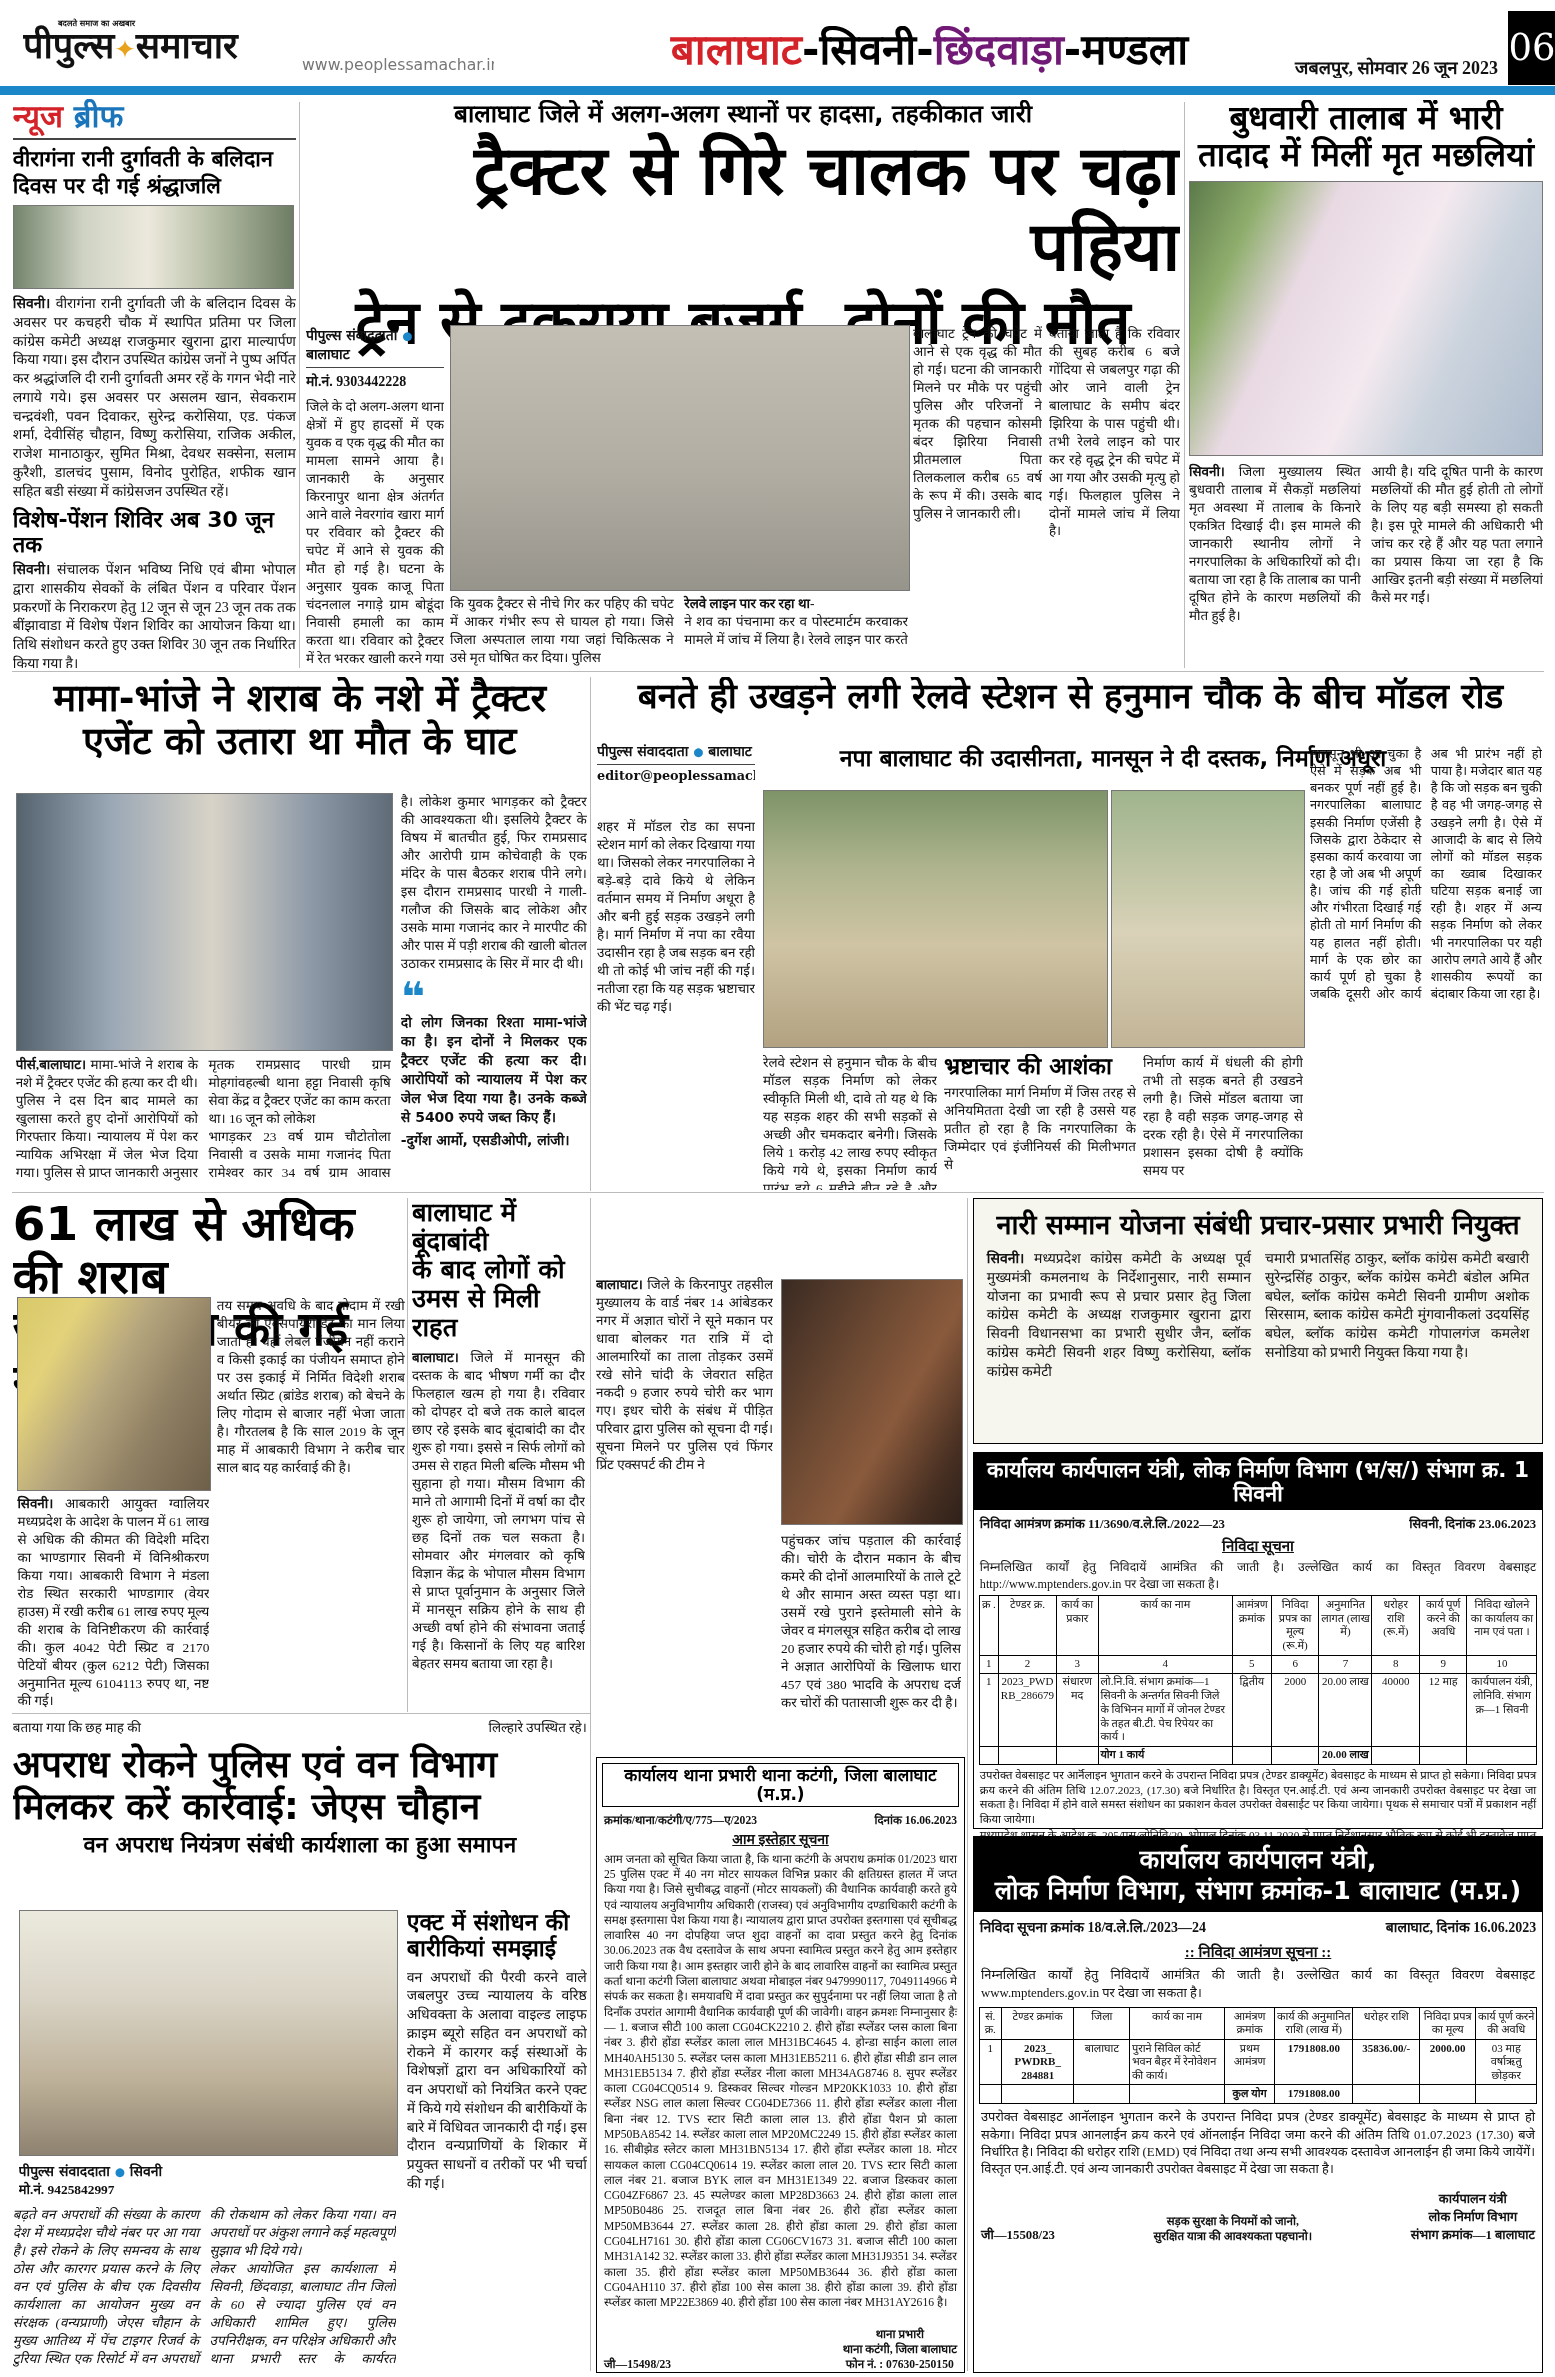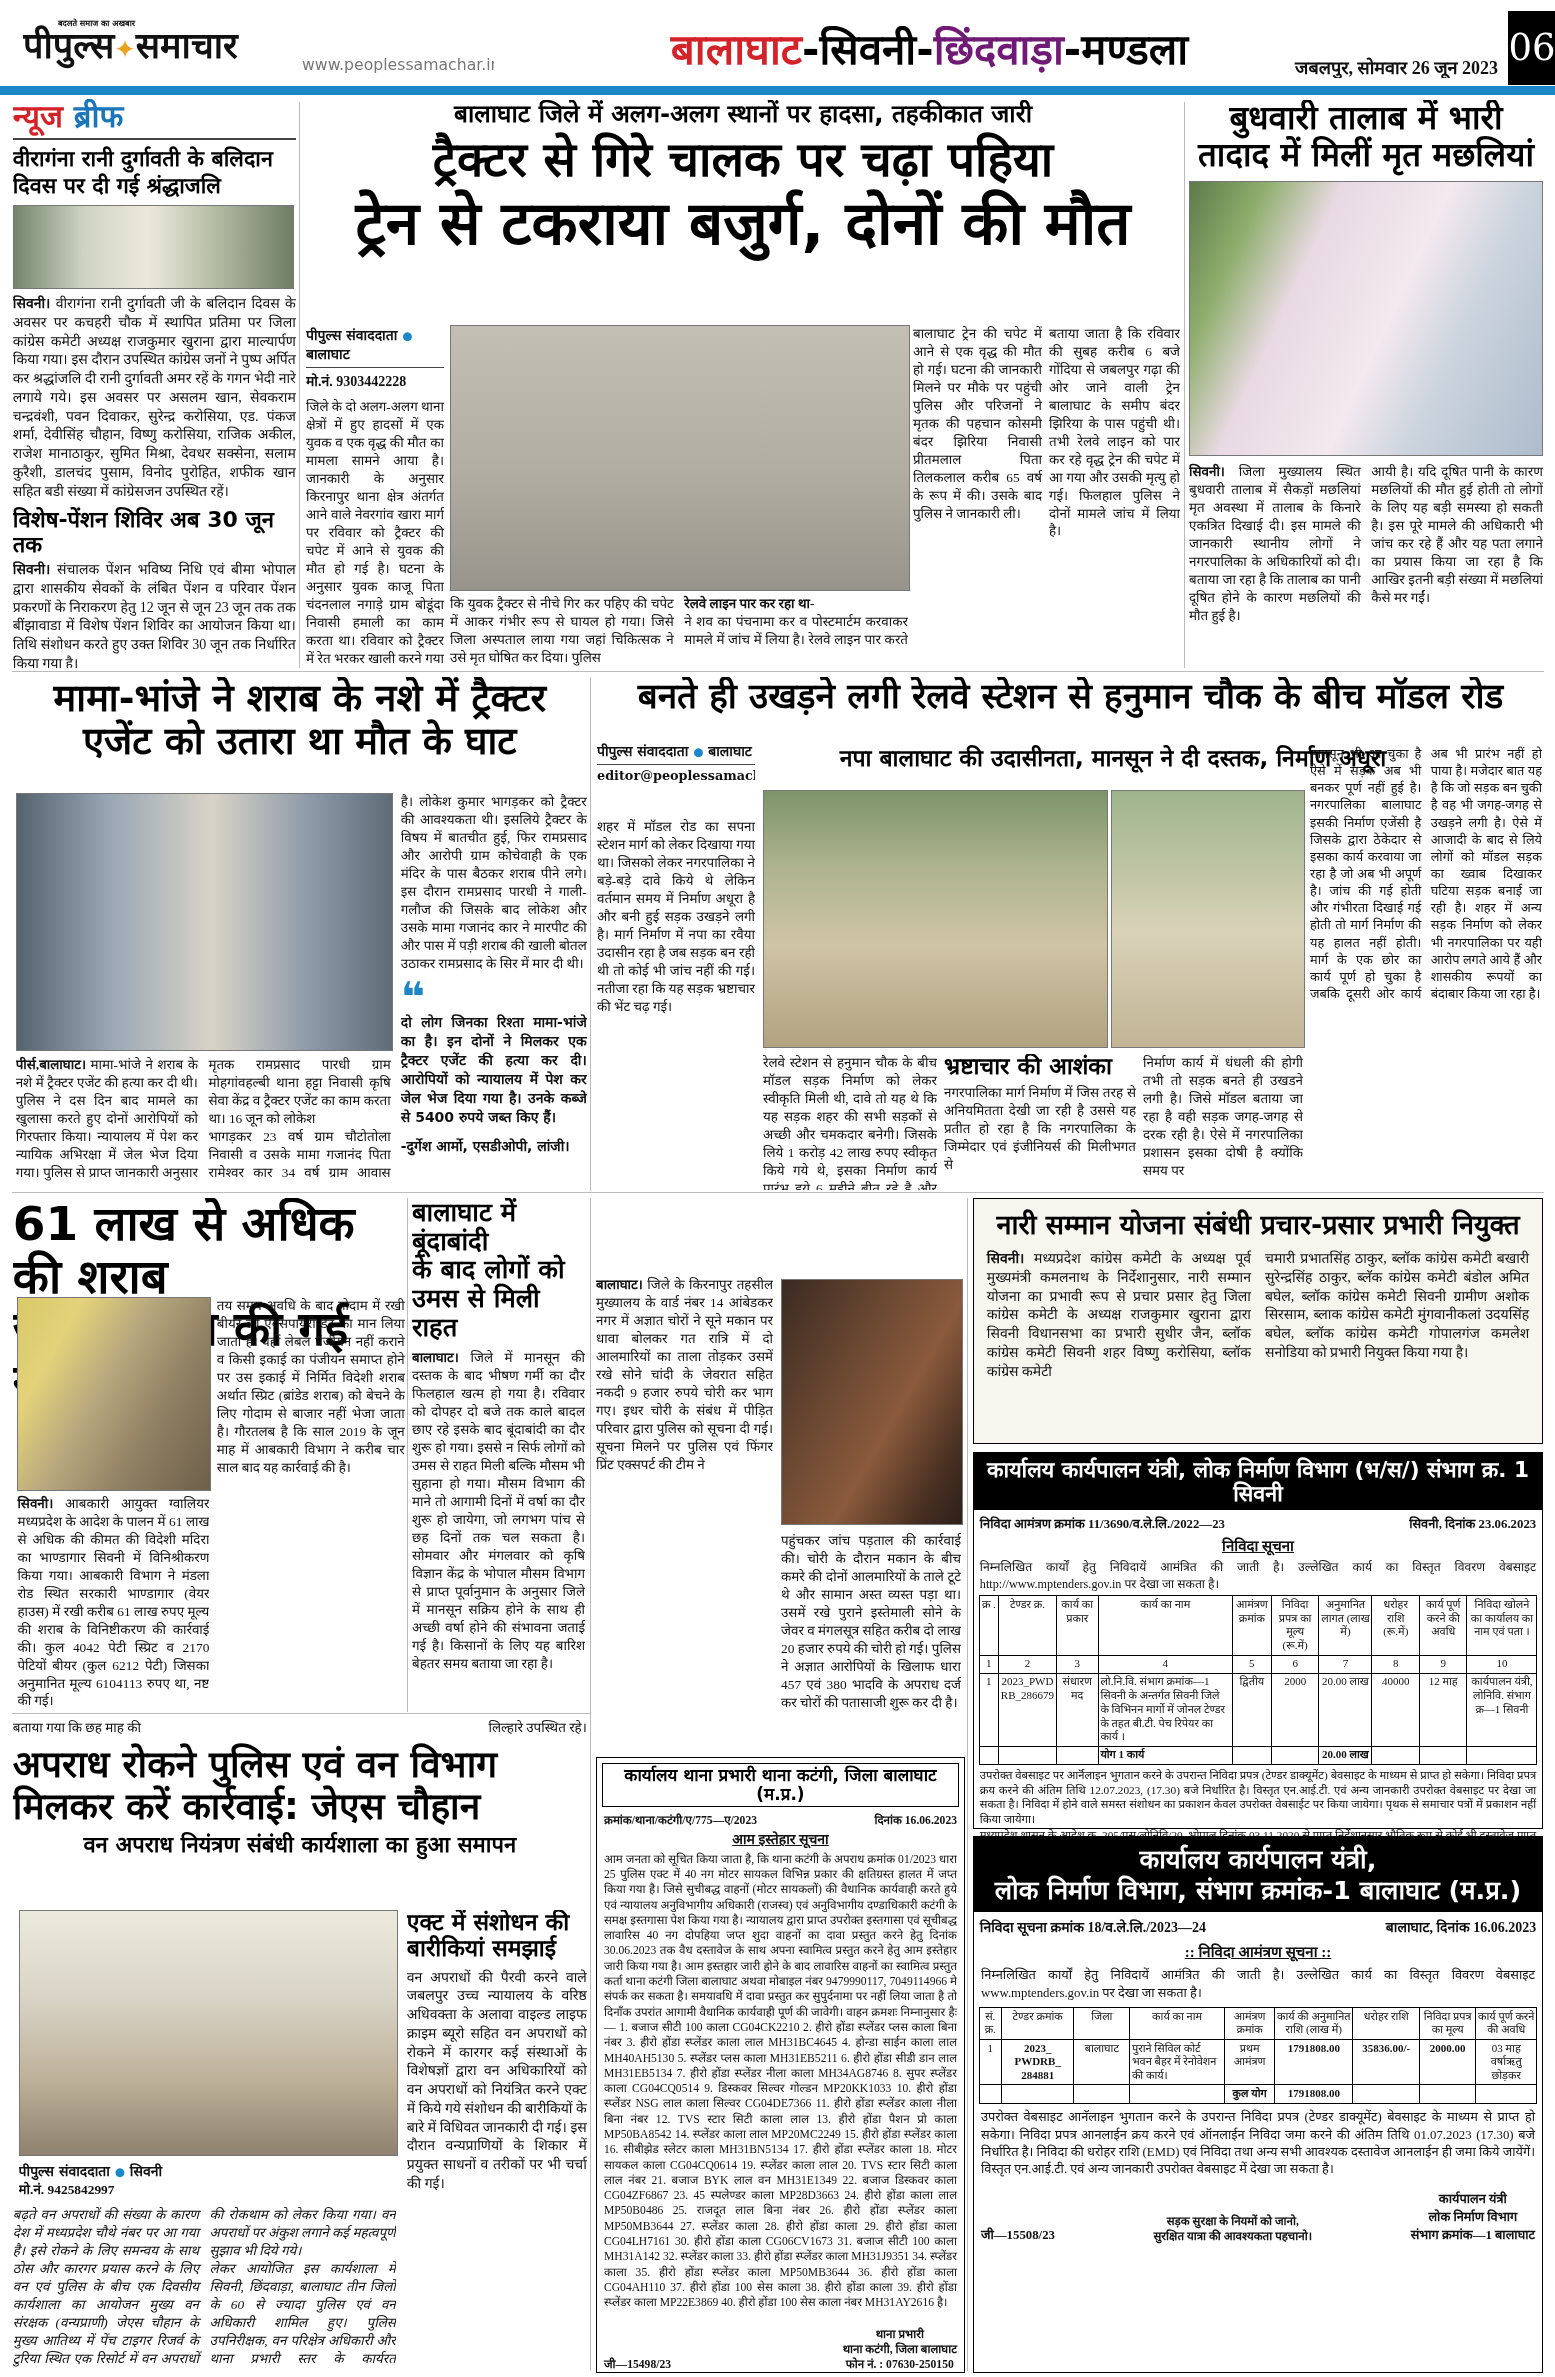--- a/index.html
+++ b/index.html
@@ -70,21 +70,21 @@
       <span class="dl">सिवनी।</span> <span>वीरागंना रानी दुर्गावती जी के बलिदान दिवस के अवसर पर कचहरी चौक में स्थापित प्रतिमा पर जिला कांग्रेस कमेटी अध्यक्ष राजकुमार खुराना द्वारा माल्यार्पण किया गया। इस दौरान उपस्थित कांग्रेस जनों ने पुष्प अर्पित कर श्रद्धांजलि दी रानी दुर्गावती अमर रहें के गगन भेदी नारे लगाये गये। इस अवसर पर असलम खान, सेवकराम चन्द्रवंशी, पवन दिवाकर, सुरेन्द्र करोसिया, एड. पंकज शर्मा, देवीसिंह चौहान, विष्णु करोसिया, राजिक अकील, राजेश मानाठाकुर, सुमित मिश्रा, देवधर सक्सेना, सलाम कुरैशी, डालचंद पुसाम, विनोद पुरोहित, शफीक खान सहित बडी संख्या में कांग्रेसजन उपस्थित रहें।</span>
     </div>
     <div class="hl" style="font-size:22px;margin-top:7px;">विशेष-पेंशन शिविर अब 30 जून तक</div>
     <div class="body-txt" style="font-size:14px;margin-top:3.5px;">
       <span class="dl">सिवनी।</span> <span>संचालक पेंशन भविष्य निधि एवं बीमा भोपाल द्वारा शासकीय सेवकों के लंबित पेंशन व परिवार पेंशन प्रकरणों के निराकरण हेतु 12 जून से जून 23 जून तक तक बींझावाडा में विशेष पेंशन शिविर का आयोजन किया था। तिथि संशोधन करते हुए उक्त शिविर 30 जून तक निर्धारित किया गया है।</span>
     </div>
   </div>
 
   <div class="abs" style="left:306px;top:100px;width:874px;height:568px;">
     <div class="hl center" style="font-size:24.4px;">बालाघाट जिले में अलग-अलग स्थानों पर हादसा, तहकीकात जारी</div>
-    <div class="hl center" style="font-size:48px;margin-top:5.8px;">ट्रैक्टर से गिरे चालक पर चढ़ा पहिया</div>
+    <div class="hl center" style="font-size:68px;margin-top:5.8px;text-align:right;">ट्रैक्टर से गिरे चालक पर चढ़ा पहिया</div>
     <div class="hl center" style="font-size:60px;margin-top:3.5px;">ट्रेन से टकराया बजुर्ग, दोनों की मौत</div>
 
     <div class="abs" style="left:0px;top:225px;width:138px;height:343px;">
       <div class="byline"><span>पीपुल्स संवाददाता</span> <span class="dot">●</span> <span>बालाघाट</span></div>
       <div class="rule" style="height:1.2px;margin:3.5px 0;"></div>
       <div style="font-size:14px;font-weight:bold;">मो.नं. 9303442228</div>
       <div class="body-txt" style="margin-top:8.1px;">जिले के दो अलग-अलग थाना क्षेत्रों में हुए हादसों में एक युवक व एक वृद्ध की मौत का मामला सामने आया है। जानकारी के अनुसार किरनापुर थाना क्षेत्र अंतर्गत आने वाले नेवरगांव खारा मार्ग पर रविवार को ट्रैक्टर की चपेट में आने से युवक की मौत हो गई है। घटना के अनुसार युवक काजू पिता चंदनलाल नगाड़े ग्राम बोडूंदा निवासी हमाली का काम करता था। रविवार को ट्रैक्टर में रेत भरकर खाली करने गया था। रेत खाली करने के बाद ट्रैक्टर नेवरगांव से खारा मार्ग पर पहुंचा ही था</div>
     </div>
 
     <div class="photo" style="left:144px;top:225px;width:458px;height:264px;background:linear-gradient(180deg,#c4bfb5 0%,#b1ada3 55%,#97948b 100%);"></div>
@@ -115,21 +115,21 @@
     <div class="hl center" style="font-size:38px;">
       <div>मामा-भांजे ने शराब के नशे में ट्रैक्टर</div>
       <div>एजेंट को उतारा था मौत के घाट</div>
     </div>
     <div class="photo" style="left:2.9px;top:116px;width:375px;height:256px;background:linear-gradient(90deg,#55636f 0%,#9aa7b5 25%,#d8d3c7 52%,#8e9aa8 78%,#5f6c78 100%);"></div>
     <div class="abs" style="left:388px;top:116px;width:186px;height:398px;">
       <div class="body-txt">है। लोकेश कुमार भागड़कर को ट्रैक्टर की आवश्यकता थी। इसलिये ट्रैक्टर के विषय में बातचीत हुई, फिर रामप्रसाद और आरोपी ग्राम कोचेवाही के एक मंदिर के पास बैठकर शराब पीने लगे। इस दौरान रामप्रसाद पारधी ने गाली-गलौज की जिसके बाद लोकेश और उसके मामा गजानंद कार ने मारपीट की और पास में पड़ी शराब की खाली बोतल उठाकर रामप्रसाद के सिर में मार दी थी।</div>
       <div style="margin-top:8.1px;">
         <span class="quote-mark">❝</span>
         <div class="quote-txt">दो लोग जिनका रिश्ता मामा-भांजे का है। इन दोनों ने मिलकर एक ट्रैक्टर एजेंट की हत्या कर दी। आरोपियों को न्यायालय में पेश कर जेल भेज दिया गया है। उनके कब्जे से 5400 रुपये जब्त किए हैं।</div>
-        <div class="quote-txt" style="margin-top:10px;">-दुर्गेश आर्मो, एसडीओपी, लांजी।</div>
+        <div class="quote-txt" style="margin-top:4px;">-दुर्गेश आर्मो, एसडीओपी, लांजी।</div>
       </div>
     </div>
     <div class="abs cols2" style="left:2.9px;top:379px;width:375px;height:134px;">
       <div class="body-txt"><span class="dl">पीर्स,बालाघाट।</span> <span>मामा-भांजे ने शराब के नशे में ट्रैक्टर एजेंट की हत्या कर दी थी। पुलिस ने दस दिन बाद मामले का खुलासा करते हुए दोनों आरोपियों को गिरफ्तार किया। न्यायालय में पेश कर न्यायिक अभिरक्षा में जेल भेज दिया गया। पुलिस से प्राप्त जानकारी अनुसार मृतक रामप्रसाद पारधी ग्राम मोहगांवहल्बी थाना हट्टा निवासी कृषि सेवा केंद्र व ट्रैक्टर एजेंट का काम करता था। 16 जून को लोकेश</span></div>
       <div class="body-txt">भागड़कर 23 वर्ष ग्राम चौटोतोला निवासी व उसके मामा गजानंद पिता रामेश्वर कार 34 वर्ष ग्राम आवास तिलोडा निवासी के साथ ट्रैक्टर खरीदने के विषय में बातचीत करने पहुंचा था। इसी दौरान विवाद होने पर शराब की खाली बोतल से हमला कर हत्या को अंजाम दिया गया।</div>
     </div>
   </div>
 
   <div class="abs" style="left:597px;top:677px;width:947px;height:514px;">
     <div class="hl center" style="font-size:35px;">बनते ही उखड़ने लगी रेलवे स्टेशन से हनुमान चौक के बीच मॉडल रोड</div>

